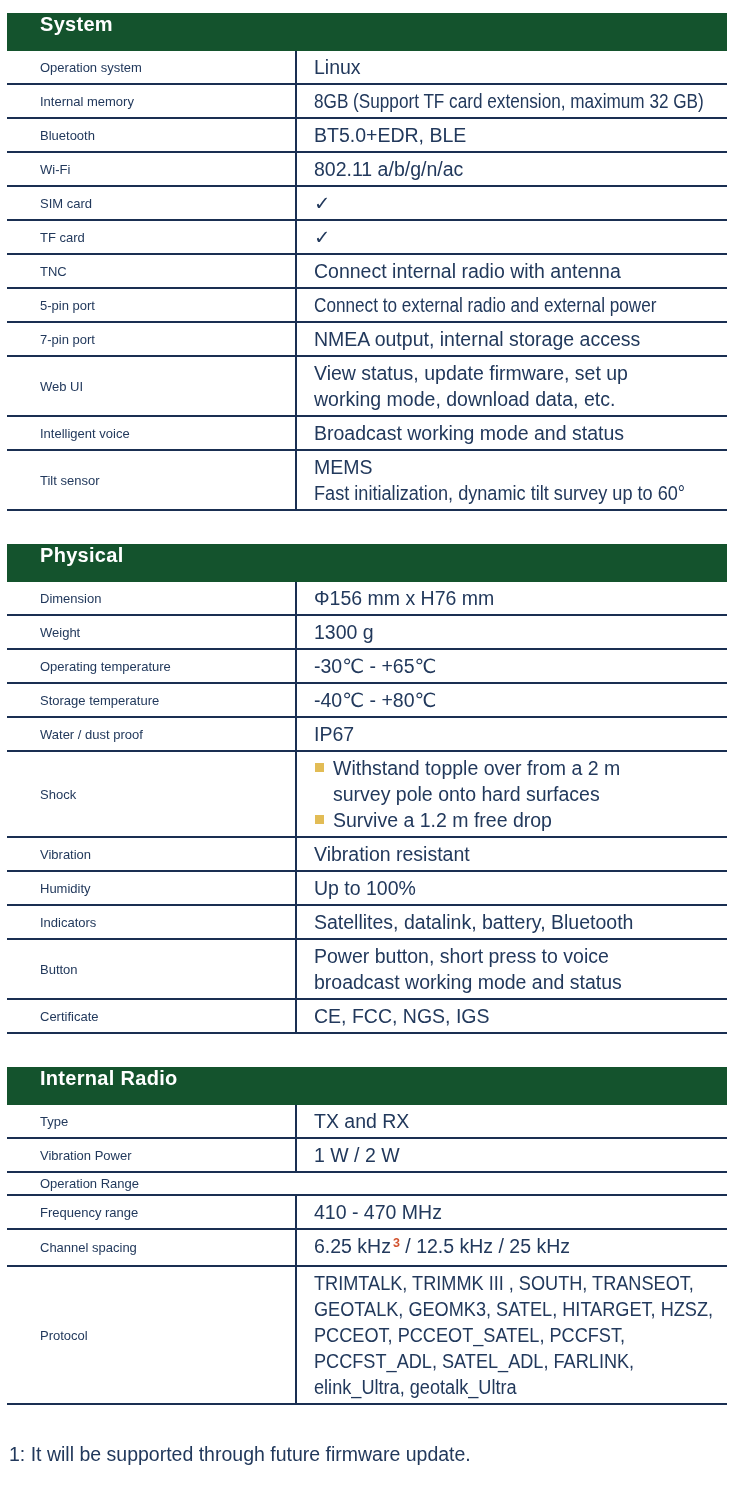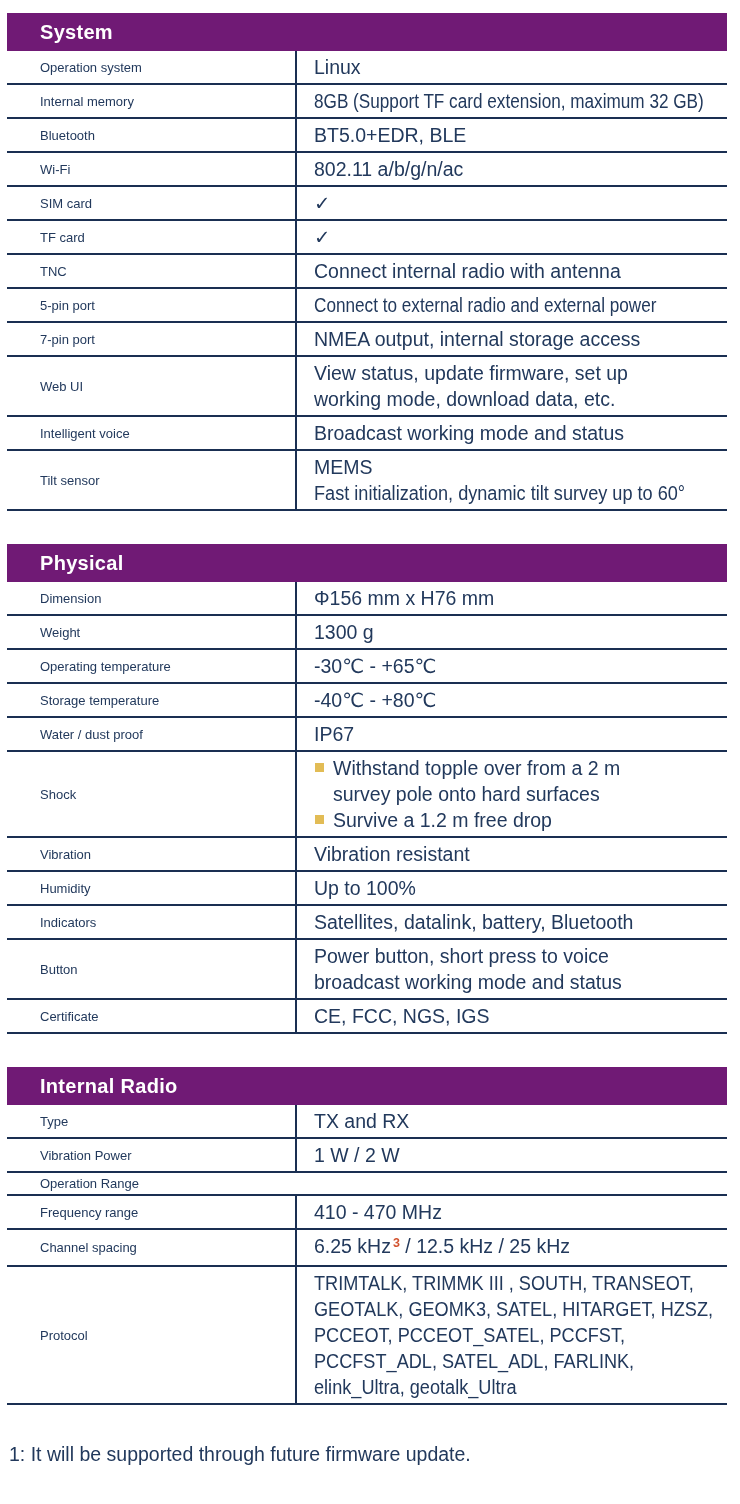--- a/index.html
+++ b/index.html
@@ -7,23 +7,23 @@
   body {
     width: 740px; height: 1504px;
     background: #ffffff;
     font-family: "Liberation Sans", "DejaVu Sans", sans-serif;
     color: #22395C;
     overflow: hidden;
   }
   .page { padding: 13px 13px 0 7px; }
   .section { margin-bottom: 33px; }
   .sec-header {
-    background: #701a75;
+    background: #14532d;
     height: 38px;
-    display: flex; align-items: center;
+    display: flex; 
     padding-left: 33px;
     color: #ffffff; font-weight: 700; font-size: 20px;
     letter-spacing: 0.3px;
   }
   .row { display: flex; align-items: stretch; border-bottom: 2px solid #1A2F52; }
   .cl {
     width: 288px; min-width: 288px;
     padding: 3px 8px 3px 33px;
     display: flex; align-items: center;
     font-size: 13px;

